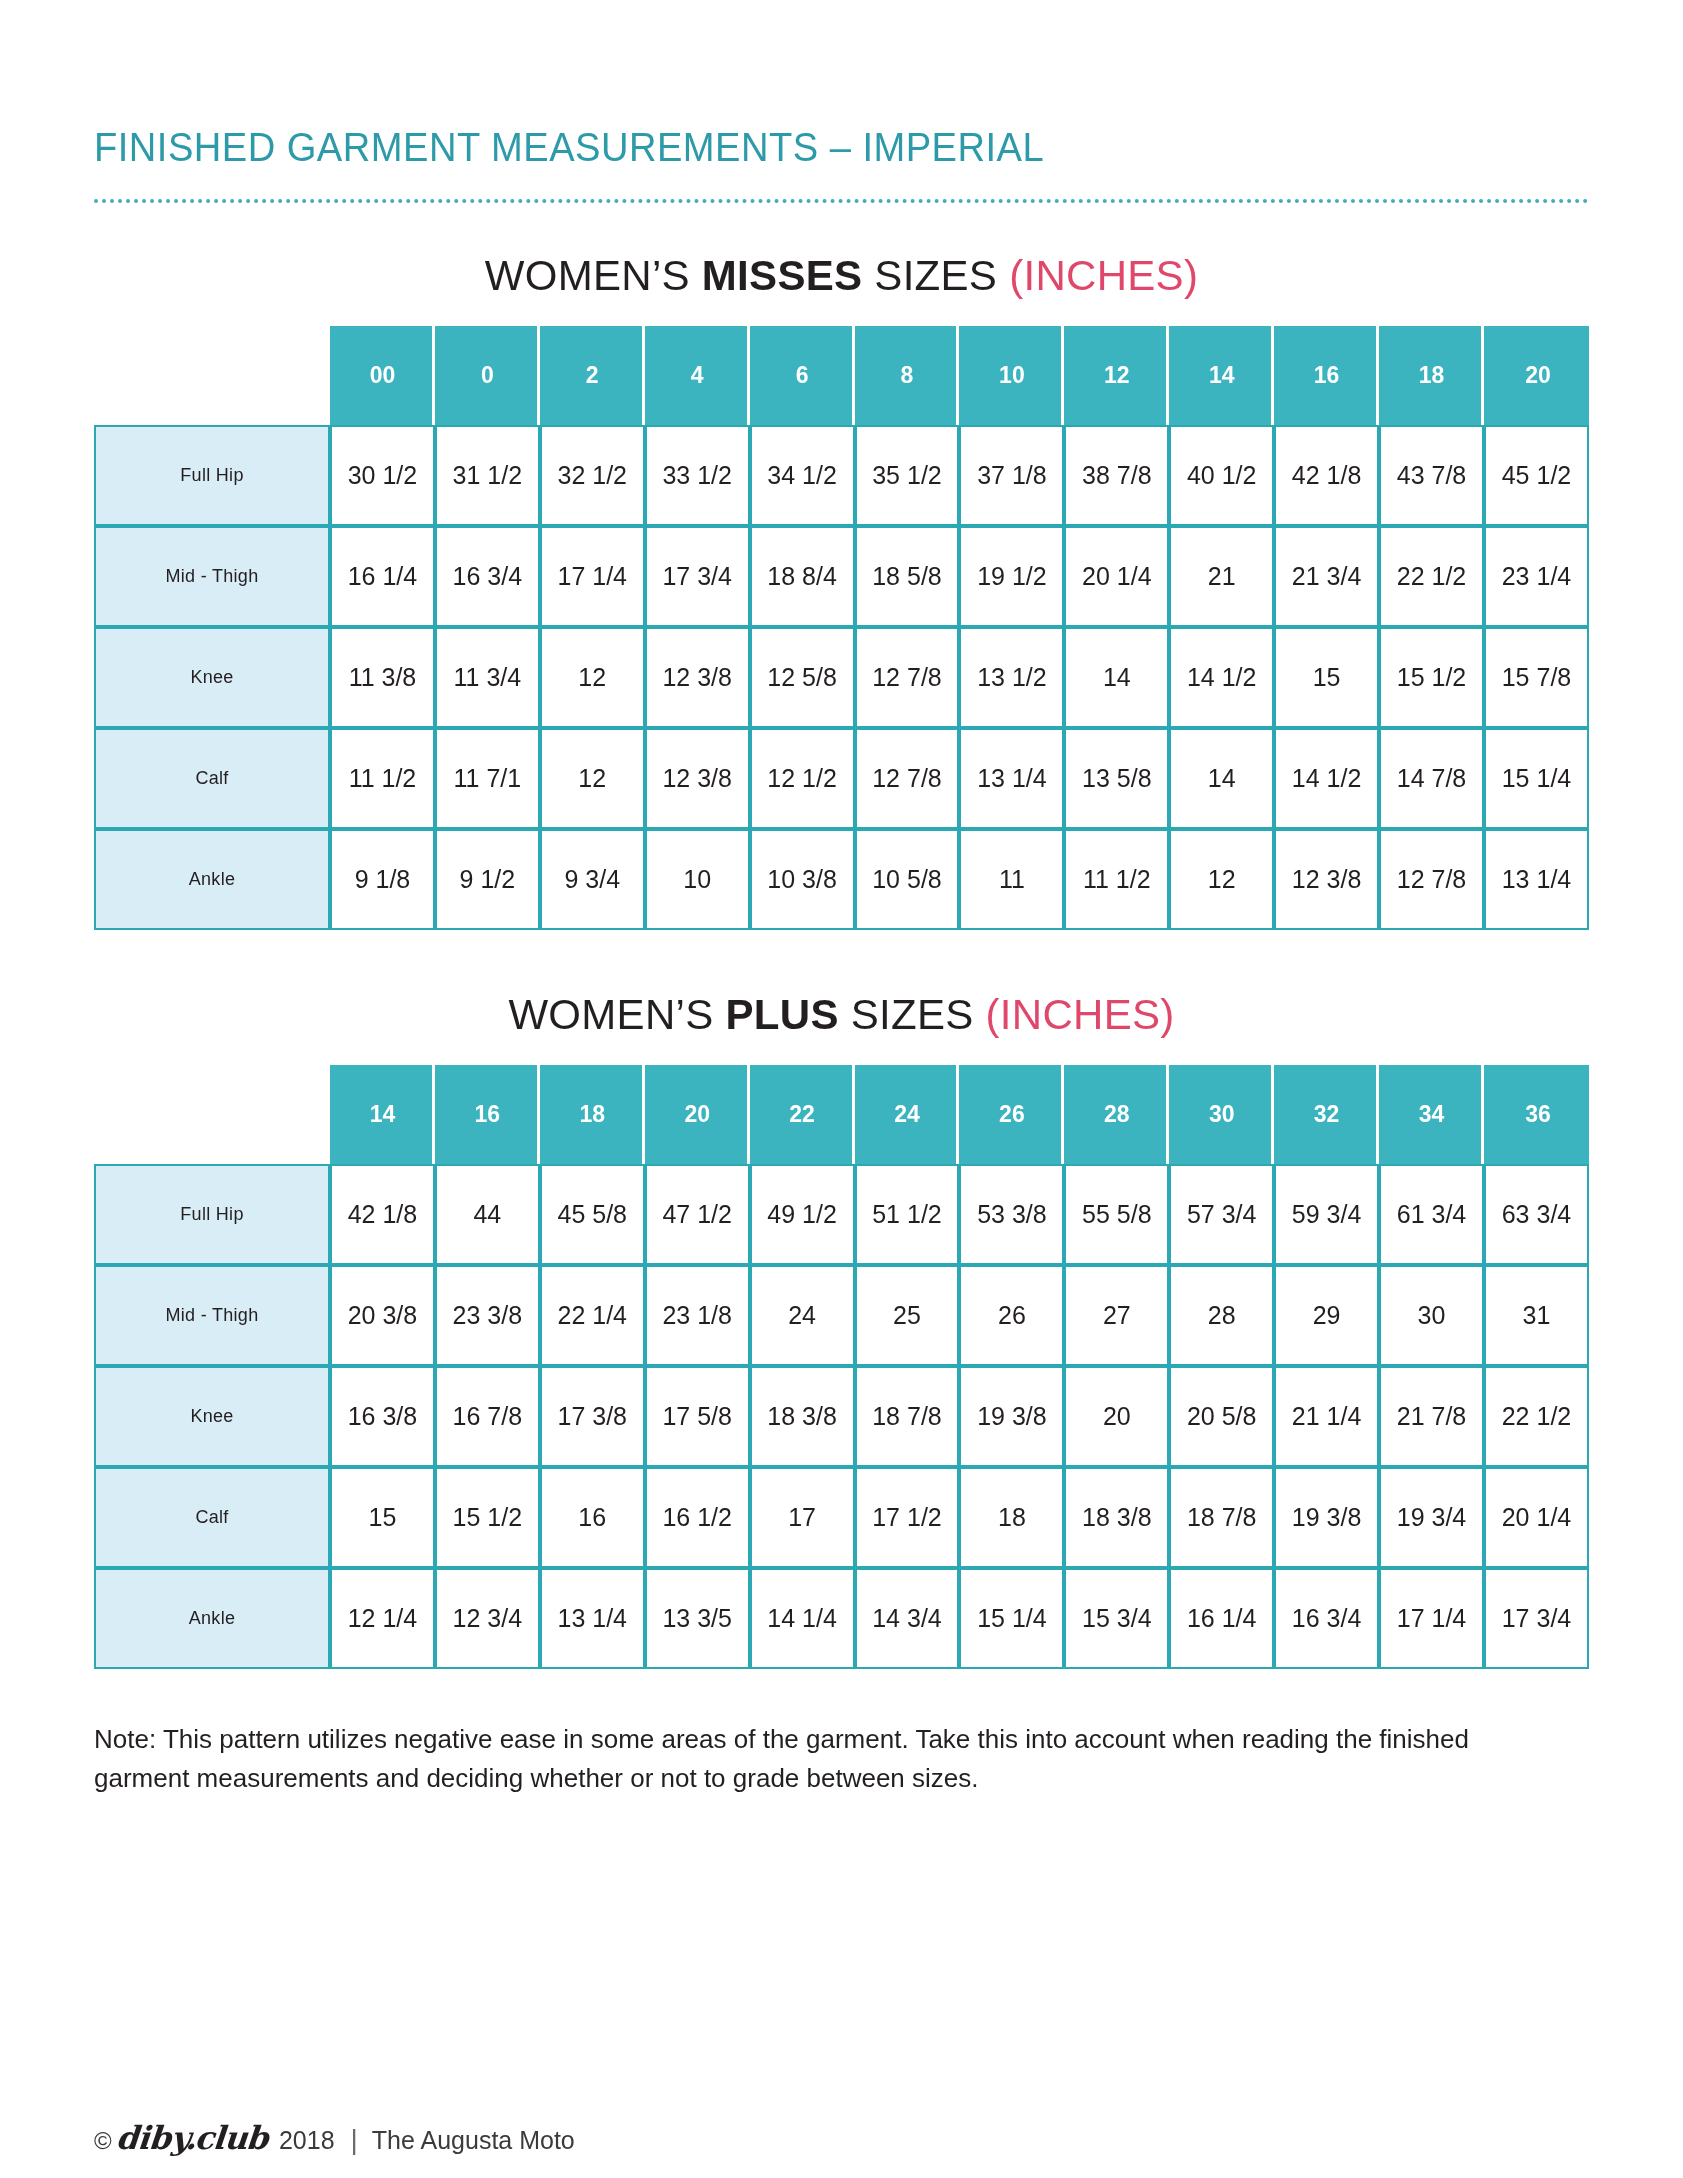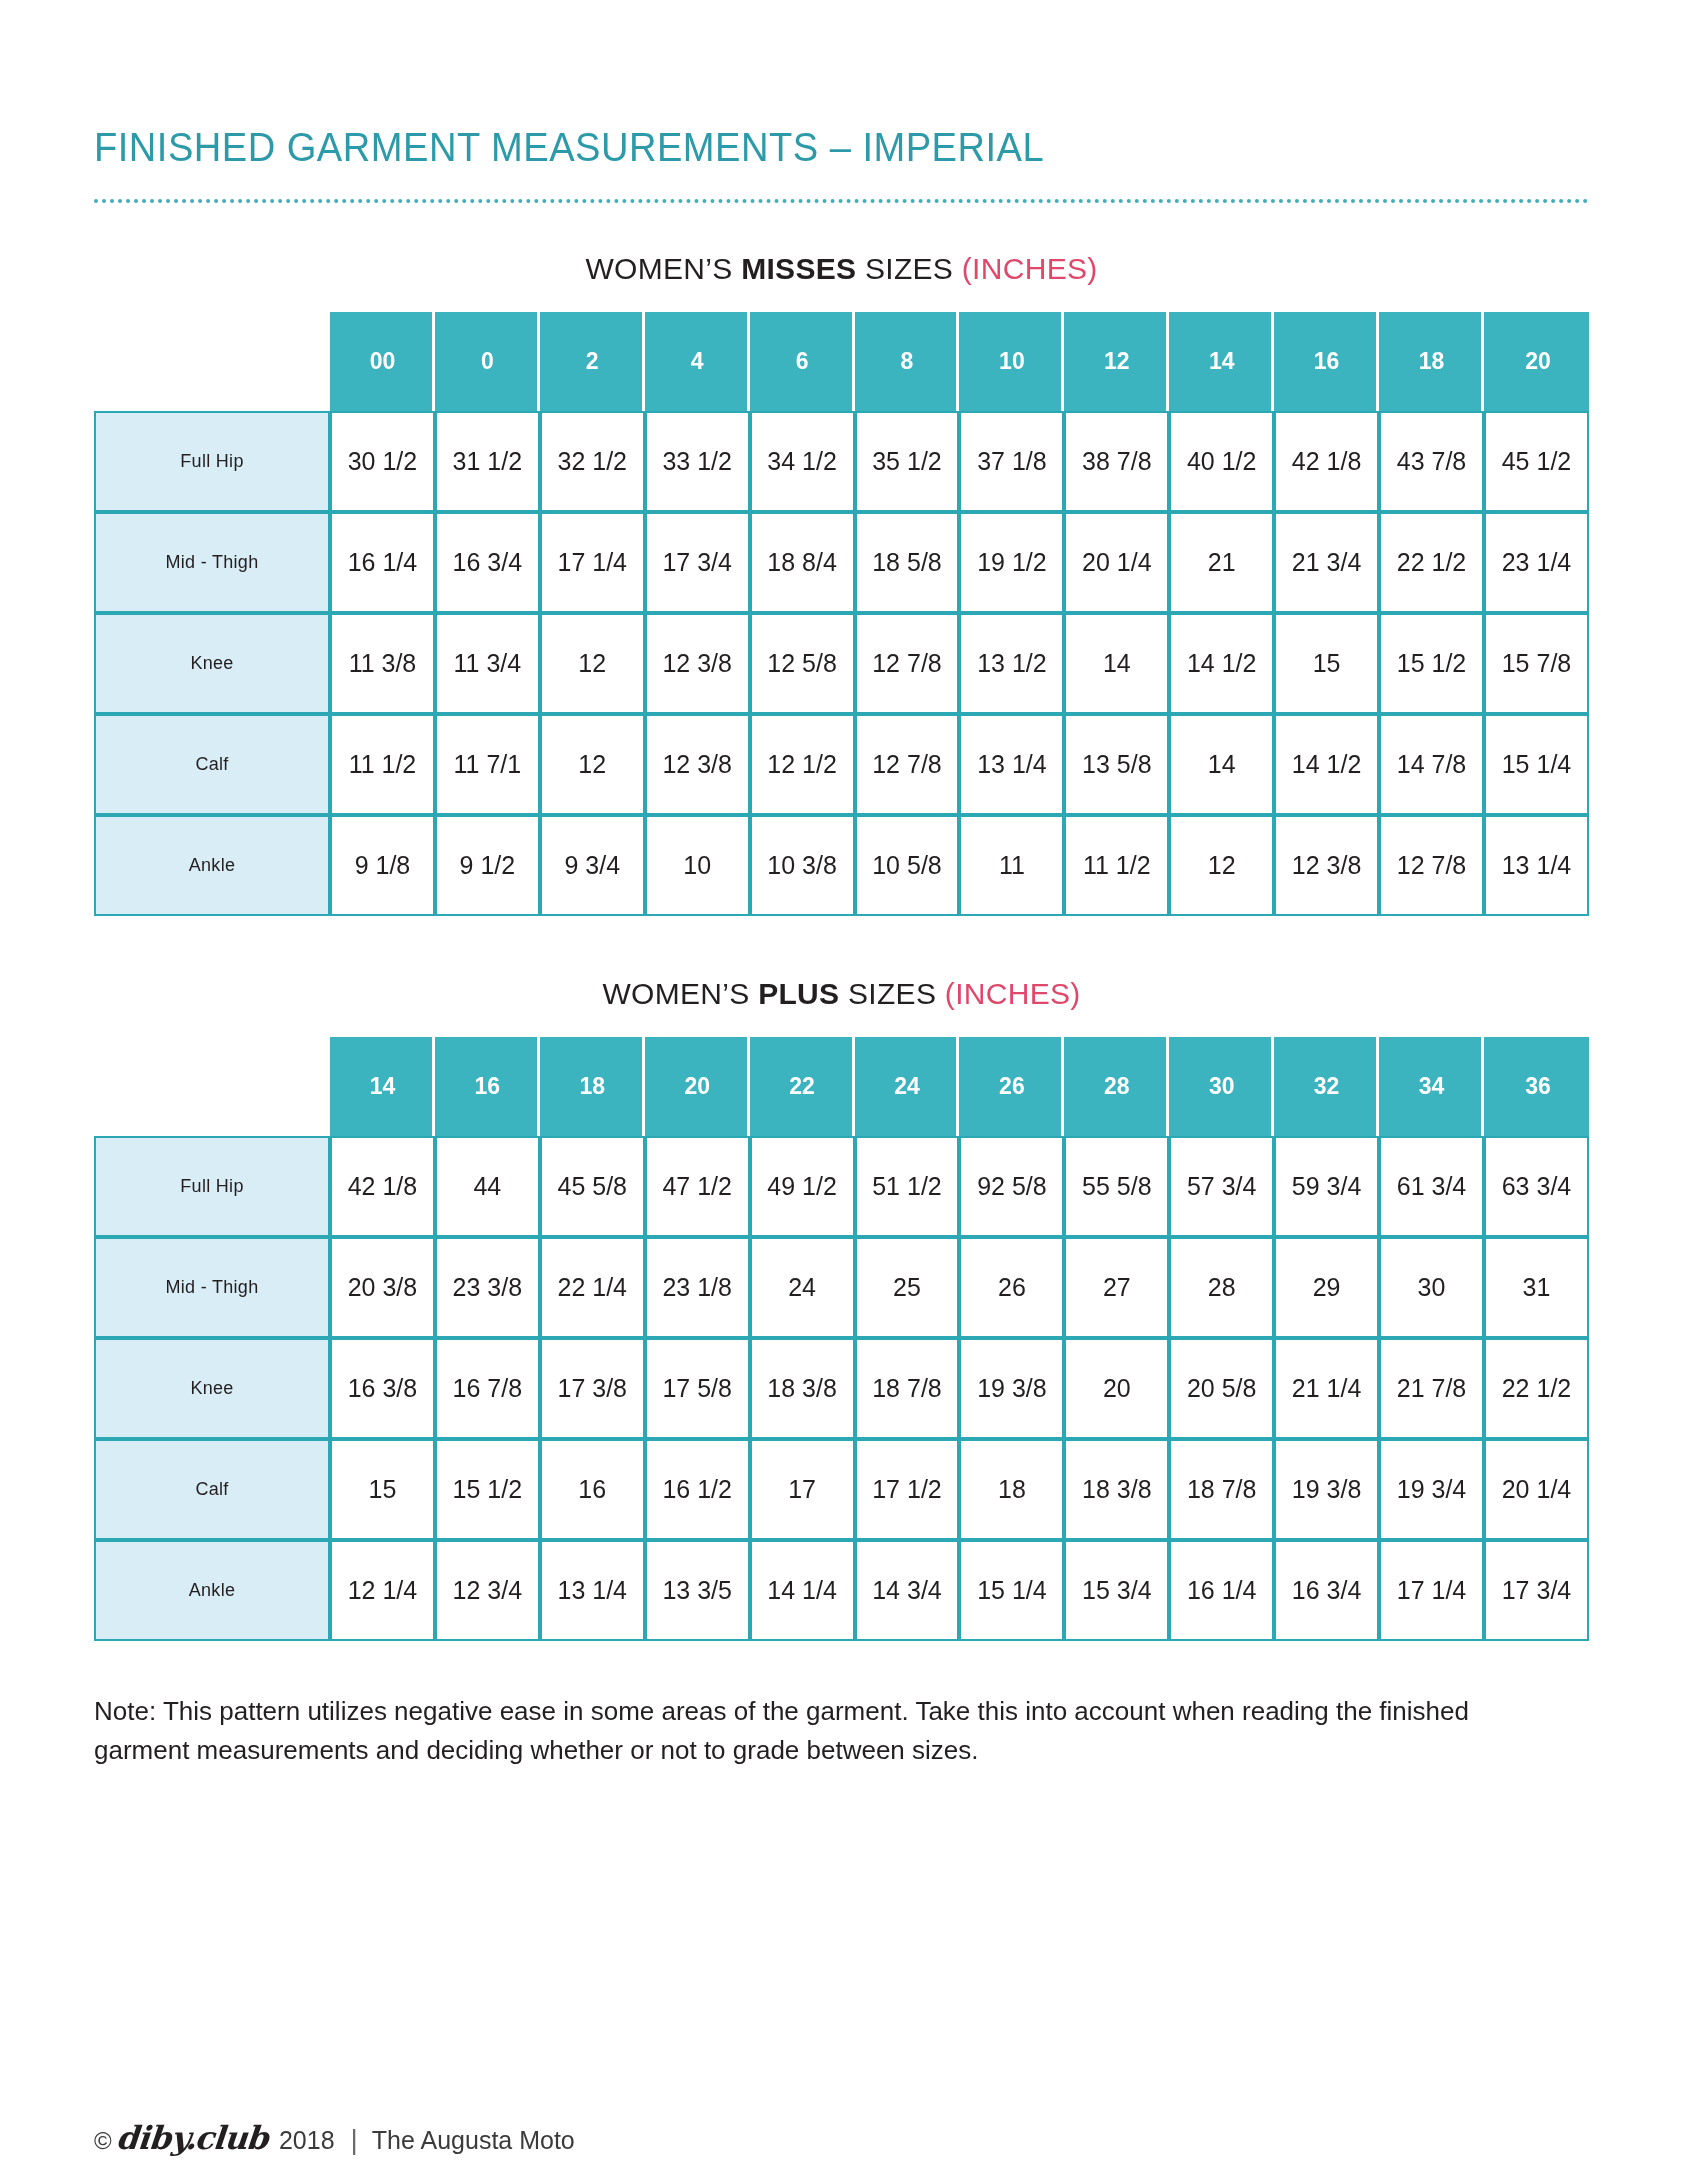--- a/index.html
+++ b/index.html
@@ -37,21 +37,21 @@
   .dotted-rule {
     margin-top: 22px;
     height: 4px;
     border-top: 4px dotted #3aa9b5;
     opacity: 0.95;
   }
 
   
   .section-title {
     text-align: center;
-    font-size: 30px;
+    font-size: 42px;
     margin-top: 45px;
     color: #231f20;
     font-weight: 400;
     letter-spacing: 0.3px;
   }
   .section-title .strong { font-weight: 700; }
   .section-title .units { color: #e0486b; }
 
   
   .tbl-wrap { margin-top: 26px; border-radius: 28px; }
@@ -316,21 +316,21 @@
       </thead>
       <tbody>
           <tr>
             <td class="rowlabel">Full Hip</td>
             <td class="val">42 1/8</td>
             <td class="val">44</td>
             <td class="val">45 5/8</td>
             <td class="val">47 1/2</td>
             <td class="val">49 1/2</td>
             <td class="val">51 1/2</td>
-            <td class="val">92 5/8</td>
+            <td class="val">53 3/8</td>
             <td class="val">55 5/8</td>
             <td class="val">57 3/4</td>
             <td class="val">59 3/4</td>
             <td class="val">61 3/4</td>
             <td class="val">63 3/4</td>
           </tr>
           <tr>
             <td class="rowlabel">Mid - Thigh</td>
             <td class="val">20 3/8</td>
             <td class="val">23 3/8</td>

